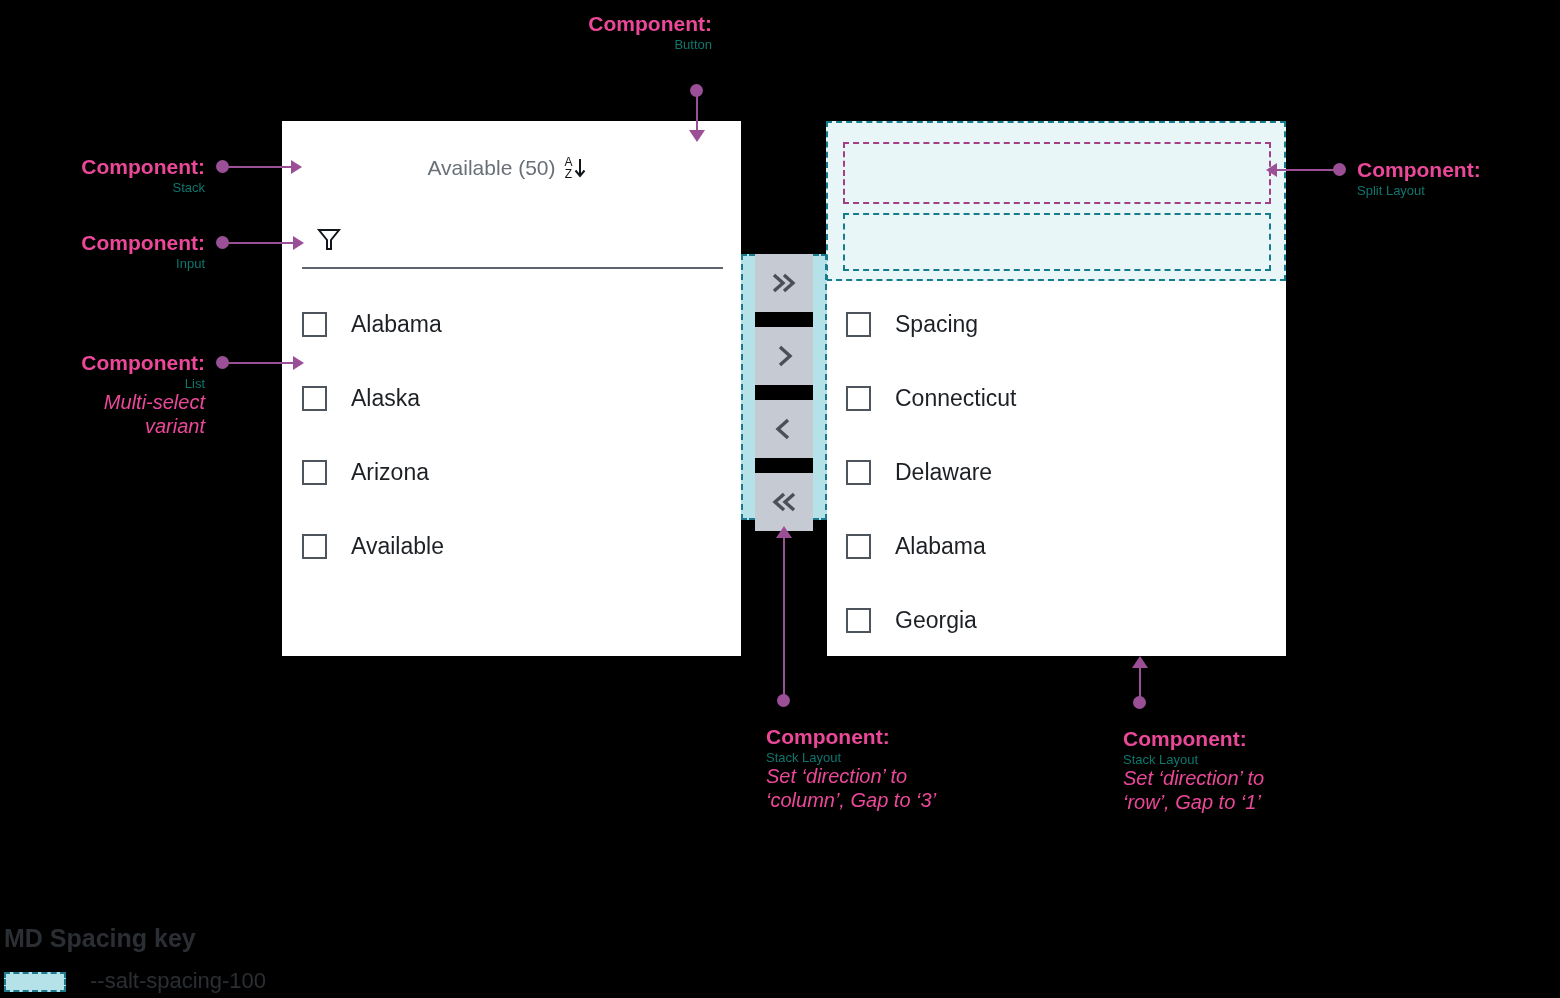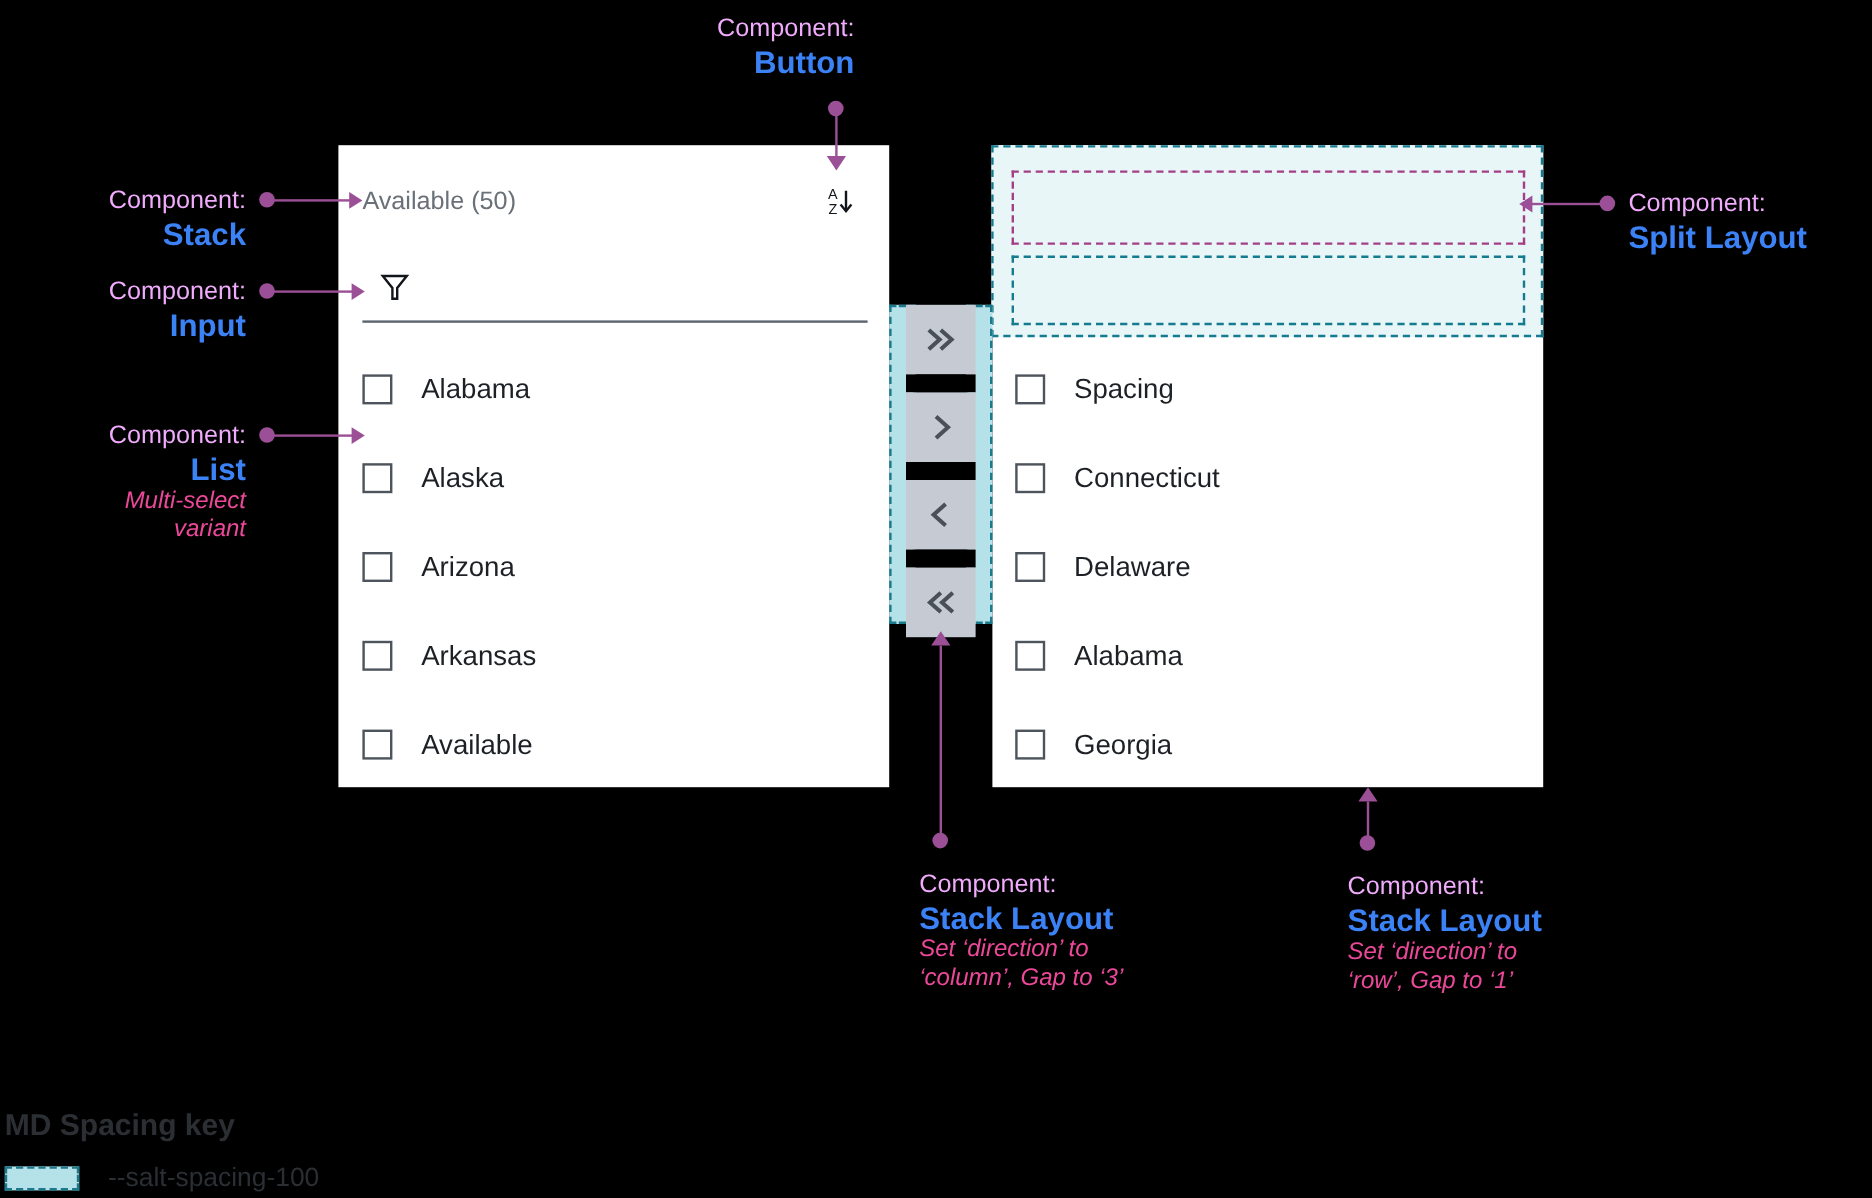--- a/index.html
+++ b/index.html
@@ -18,27 +18,27 @@
 
   
   .anno {
     position: absolute;
     color: #9b4f96;
     line-height: 1.18;
     white-space: nowrap;
   }
   .anno .lead {
     font-size: 21px;
+    font-weight: 700;
+    color: #ec4899;
+  }
+  .anno .name {
+    font-size: 13px;
     font-weight: 400;
-    color: #f0abfc;
-  }
-  .anno .name {
-    font-size: 26px;
-    font-weight: 700;
-    color: #3b82f6;
+    color: #0f766e;
   }
   .anno .sub {
     font-size: 20px;
     font-style: italic;
     font-weight: 400;
     color: #ec4899;
   }
   .anno.right-align { text-align: right; }
   .anno.left-align  { text-align: left; }
 
@@ -236,21 +236,21 @@
     color: #2b2f34;
     font-family: "Liberation Sans", sans-serif;
   }
 </style>
 </head>
 <body>
 
 <div class="panel" style="left:282px; top:121px; width:459px; height:535px;">
 </div>
 
-<div class="panel-header" style="left:302px; top:146px; width:419px; height:44px;">
+<div class="panel-header" style="left:302px; top:146px; width:419px; height:44px;justify-content:center;">
   <span class="panel-title">Available (50)</span>
   <span class="header-actions">
     <button class="icon-btn" style="width:40px;height:40px;">
       <span class="az">
         <span class="letters">
           <span>A</span>
           <span>Z</span>
         </span>
         <svg width="14" height="22" viewBox="0 0 14 22" aria-hidden="true">
           <path d="M7 2 L7 18" stroke="#12161b" stroke-width="2" fill="none"></path>
@@ -275,24 +275,20 @@
     <span class="cb"></span>
     <span class="list-label">Alabama</span>
   </div>
   <div class="list-item">
     <span class="cb"></span>
     <span class="list-label">Alaska</span>
   </div>
   <div class="list-item">
     <span class="cb"></span>
     <span class="list-label">Arizona</span>
-  </div>
-  <div class="list-item">
-    <span class="cb"></span>
-    <span class="list-label">Arkansas</span>
   </div>
   <div class="list-item">
     <span class="cb"></span>
     <span class="list-label">Available</span>
   </div>
 </div>
 
 <div class="panel" style="left:827px; top:121px; width:459px; height:535px;">
 </div>
 

